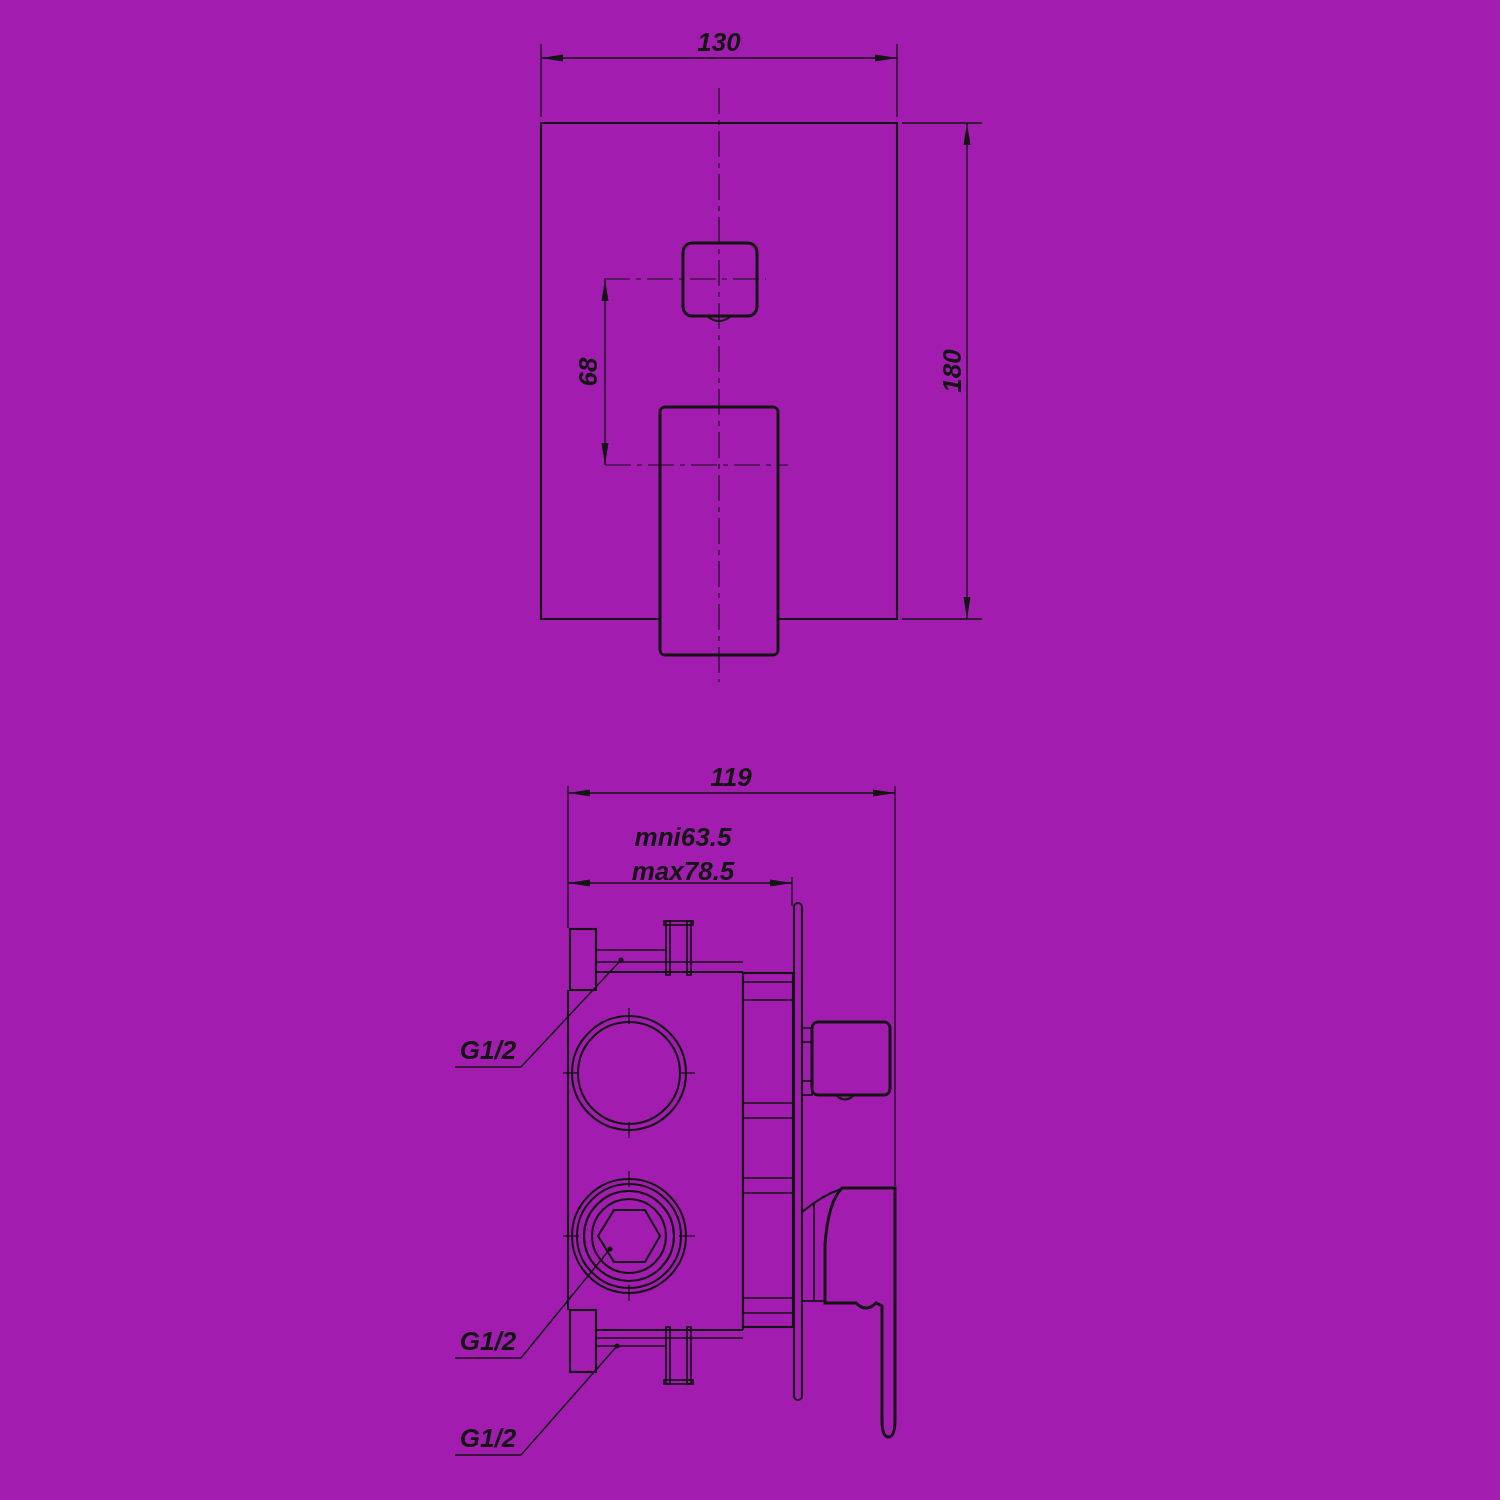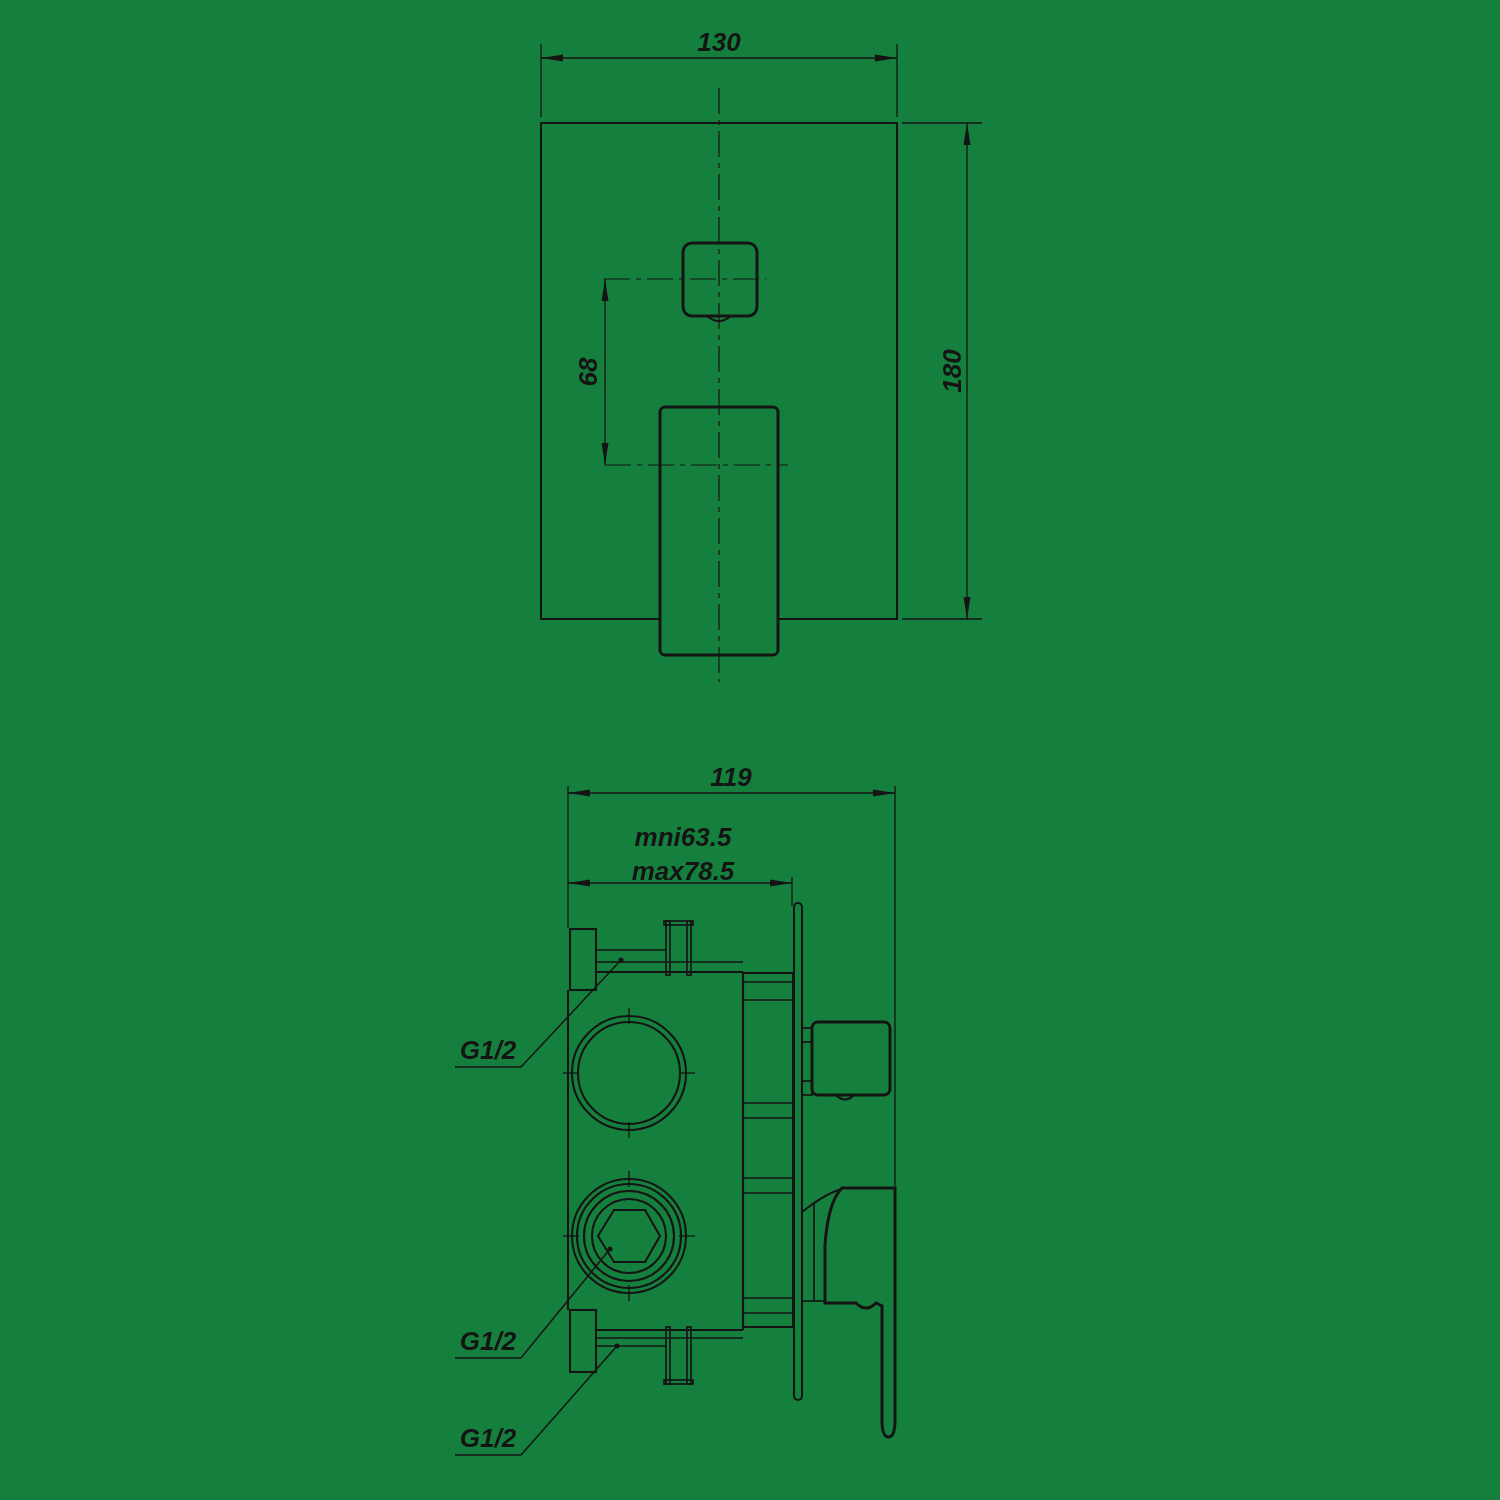--- a/index.html
+++ b/index.html
@@ -1,16 +1,16 @@
 <!DOCTYPE html>
 <html><head>
 <meta charset="utf-8">
 <style>
   html,body{margin:0;padding:0;background:#ffffff;}
-  .stage{width:1500px;height:1500px;background:#15803d;position:relative;}
+  .stage{width:1500px;height:1500px;background:#a21caf;position:relative;}
   svg{display:block;}
   .thin{stroke:#141414;stroke-width:1.3;fill:none;}
   .ldr{stroke:#141414;stroke-width:1.5;fill:none;}
   .obj{stroke:#141414;stroke-width:2.1;fill:none;}
   .obj2{stroke:#141414;stroke-width:1.7;fill:none;}
   .heavy{stroke:#141414;stroke-width:3;fill:none;}
   .center{stroke:#141414;stroke-width:1.2;fill:none;stroke-dasharray:26 6 5 6;}
   .dim-text{font-family:"Liberation Sans",sans-serif;font-style:italic;font-weight:700;font-size:26px;fill:#141414;}
   .dot{fill:#141414;stroke:none;}
 </style>

